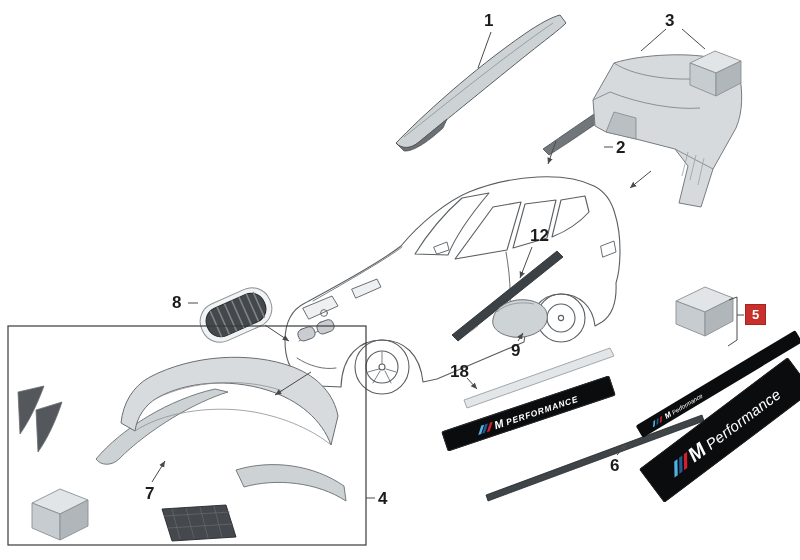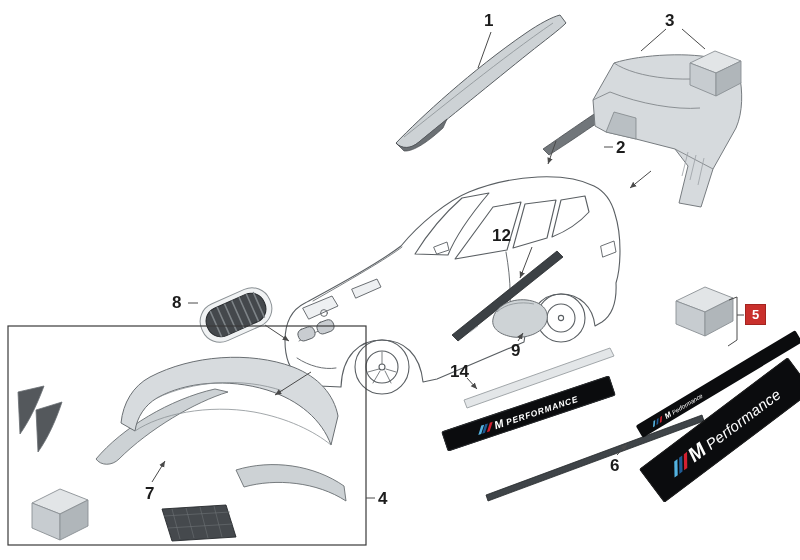--- a/index.html
+++ b/index.html
@@ -194,15 +194,15 @@
 
   <div class="callout" style="left:484px;top:12px">1</div>
   <div class="callout" style="left:616px;top:139px">2</div>
   <div class="callout" style="left:665px;top:12px">3</div>
   <div class="callout" style="left:378px;top:490px">4</div>
   <div class="callout hl" style="left:746px;top:305px">5</div>
   <div class="callout" style="left:610px;top:457px">6</div>
   <div class="callout" style="left:145px;top:485px">7</div>
   <div class="callout" style="left:172px;top:294px">8</div>
   <div class="callout" style="left:511px;top:342px">9</div>
-  <div class="callout" style="left:492px;top:227px">12</div>
-  <div class="callout" style="left:450px;top:363px">14</div>
+  <div class="callout" style="left:530px;top:227px">12</div>
+  <div class="callout" style="left:450px;top:363px">18</div>
 </div>
 
 </body></html>

